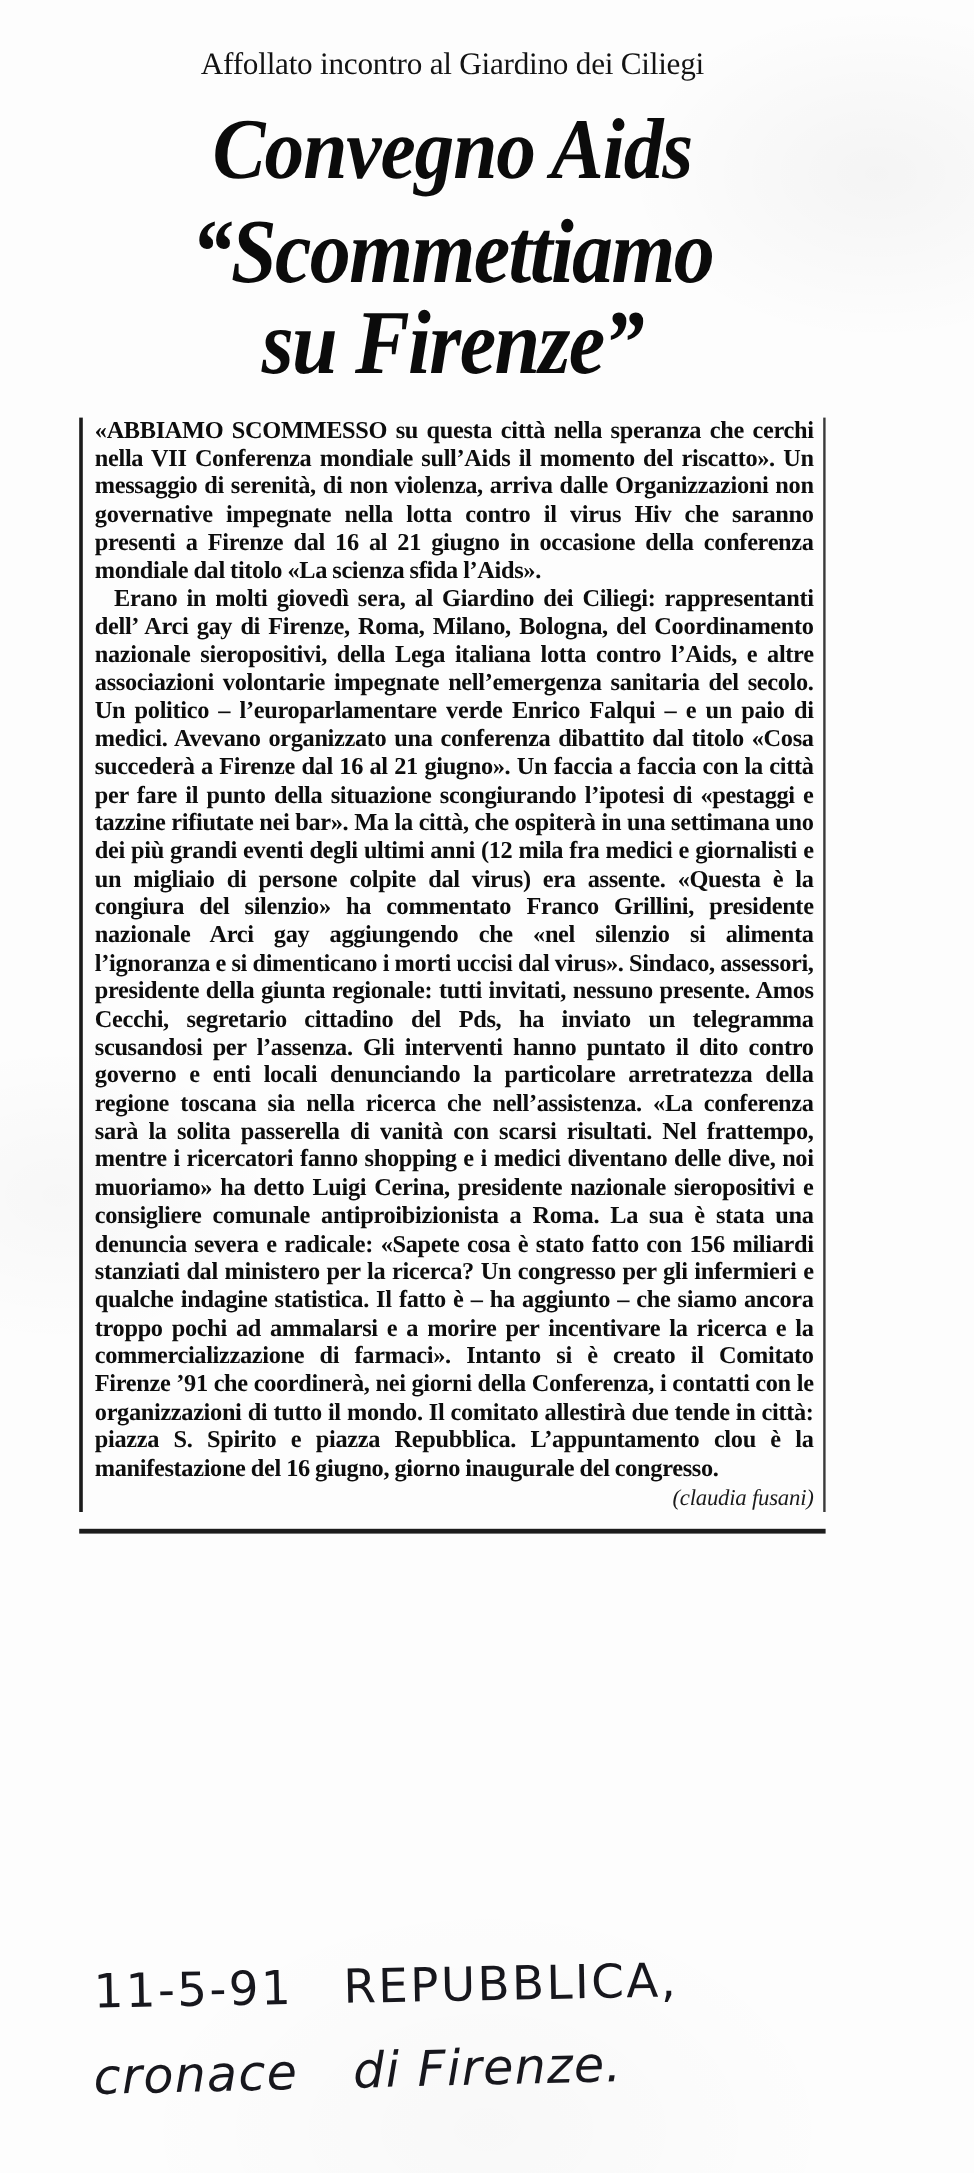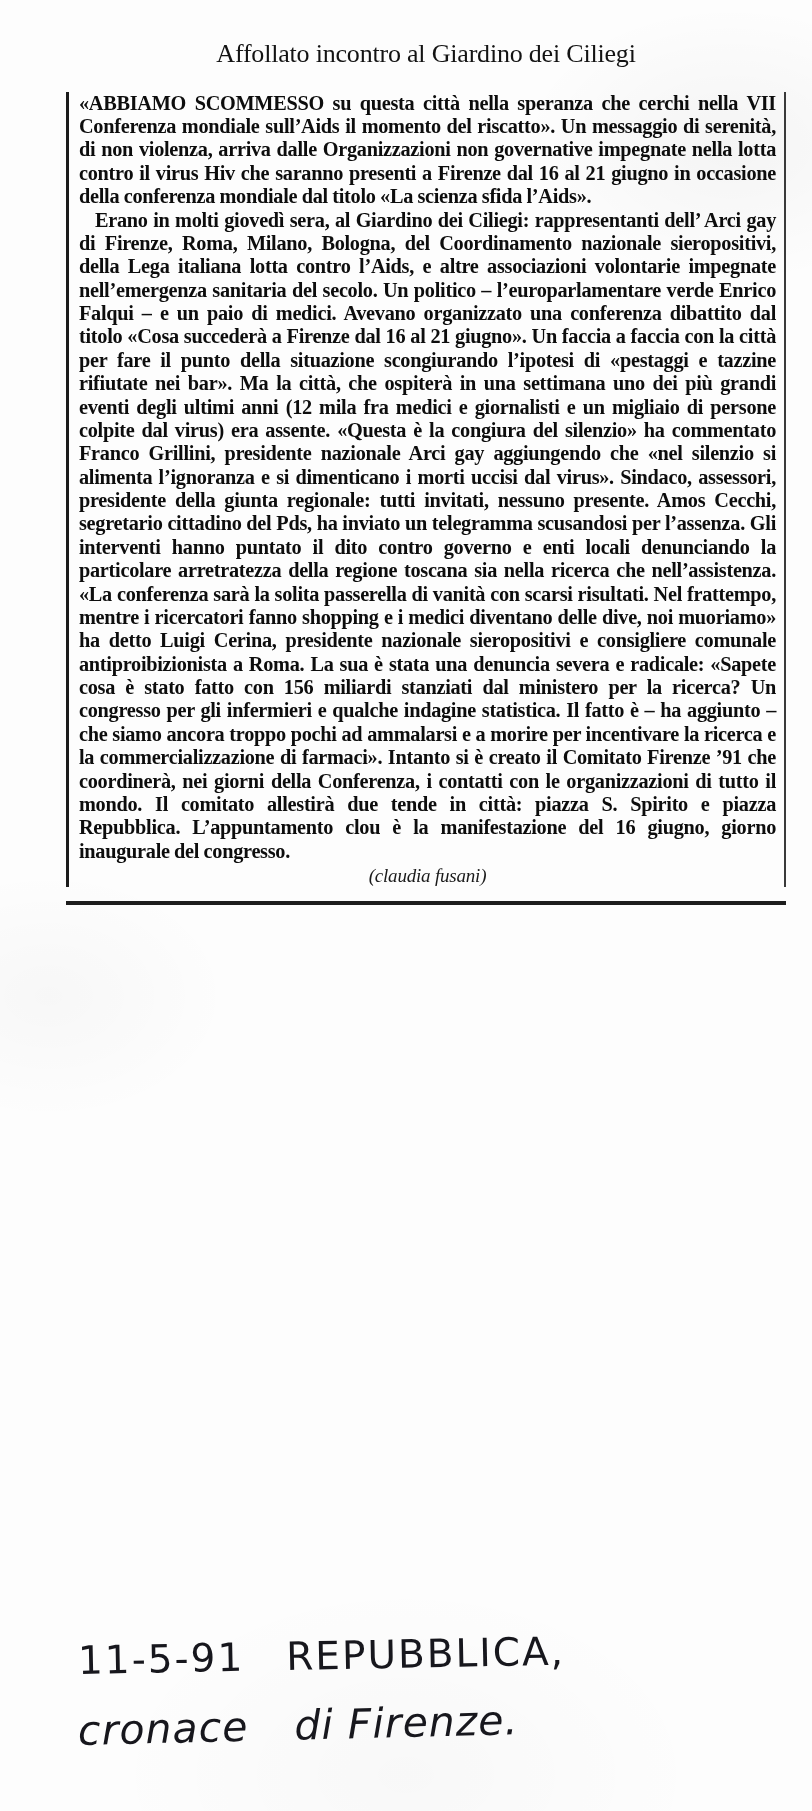--- a/index.html
+++ b/index.html
@@ -26,21 +26,21 @@
       radial-gradient(ellipse 260px 180px at 6% 55%, rgba(0,0,0,0.025), rgba(0,0,0,0) 70%),
       radial-gradient(ellipse 400px 260px at 50% 98%, rgba(0,0,0,0.02), rgba(0,0,0,0) 75%),
       #fdfdfd;
   }
 
   
   #clipping {
     position: absolute;
     left: 66px;
     top: 38px;
-    width: 720px;
+    width: 622px;
   }
 
   .overline {
     text-align: center;
     font-family: "Liberation Serif", "DejaVu Serif", serif;
     font-size: 26px;
     line-height: 1.22;
     letter-spacing: -0.2px;
     color: #131313;
     margin: 0 0 4px 0;
@@ -97,21 +97,21 @@
     text-align: justify;
     text-justify: inter-word;
     letter-spacing: -0.28px;
     color: #0d0d0d;
     word-spacing: -0.4px;
   }
   .body-par + .body-par { text-indent: 16px; }
 
   .byline {
     margin: 2px 0 0 0;
-    text-align: center;
+    text-align: right;
     font-style: italic;
     font-size: 19px;
     letter-spacing: -0.2px;
     color: #1a1a1a;
   }
 
   .bottom-rule {
     margin-top: 14px;
     height: 0;
     border-top: 4px solid #1d1d1d;
@@ -152,20 +152,25 @@
 <body>
 
 <div id="scan-page">
 
   <div id="clipping">
 
     <div class="overline">
       <span class="l1">Affollato incontro al Giardino dei Ciliegi</span>
     </div>
 
+    <h1 class="headline">
+      <span class="hl1">Convegno Aids</span>
+      <span class="hl2">“Scommettiamo</span>
+      <span class="hl3">su Firenze”</span>
+    </h1>
 
     <div id="article">
       <p class="body-par">«ABBIAMO SCOMMESSO su questa città nella speranza che cerchi nella VII Conferenza mondiale sull’Aids il momento del riscatto». Un messaggio di serenità, di non violenza, arriva dalle Organizzazioni non governative impegnate nella lotta contro il virus Hiv che saranno presenti a Firenze dal 16 al 21 giugno in occasione della conferenza mondiale dal titolo «La scienza sfida l’Aids».</p>
       <p class="body-par">Erano in molti giovedì sera, al Giardino dei Ciliegi: rappresentanti dell’ Arci gay di Firenze, Roma, Milano, Bologna, del Coordinamento nazionale sieropositivi, della Lega italiana lotta contro l’Aids, e altre associazioni volontarie impegnate nell’emergenza sanitaria del secolo. Un politico – l’europarlamentare verde Enrico Falqui – e un paio di medici. Avevano organizzato una conferenza dibattito dal titolo «Cosa succederà a Firenze dal 16 al 21 giugno». Un faccia a faccia con la città per fare il punto della situazione scongiurando l’ipotesi di «pestaggi e tazzine rifiutate nei bar». Ma la città, che ospiterà in una settimana uno dei più grandi eventi degli ultimi anni (12 mila fra medici e giornalisti e un migliaio di persone colpite dal virus) era assente. «Questa è la congiura del silenzio» ha commentato Franco Grillini, presidente nazionale Arci gay aggiungendo che «nel silenzio si alimenta l’ignoranza e si dimenticano i morti uccisi dal virus». Sindaco, assessori, presidente della giunta regionale: tutti invitati, nessuno presente. Amos Cecchi, segretario cittadino del Pds, ha inviato un telegramma scusandosi per l’assenza. Gli interventi hanno puntato il dito contro governo e enti locali denunciando la particolare arretratezza della regione toscana sia nella ricerca che nell’assistenza. «La conferenza sarà la solita passerella di vanità con scarsi risultati. Nel frattempo, mentre i ricercatori fanno shopping e i medici diventano delle dive, noi muoriamo» ha detto Luigi Cerina, presidente nazionale sieropositivi e consigliere comunale antiproibizionista a Roma. La sua è stata una denuncia severa e radicale: «Sapete cosa è stato fatto con 156 miliardi stanziati dal ministero per la ricerca? Un congresso per gli infermieri e qualche indagine statistica. Il fatto è – ha aggiunto – che siamo ancora troppo pochi ad ammalarsi e a morire per incentivare la ricerca e la commercializzazione di farmaci». Intanto si è creato il Comitato Firenze ’91 che coordinerà, nei giorni della Conferenza, i contatti con le organizzazioni di tutto il mondo. Il comitato allestirà due tende in città: piazza S. Spirito e piazza Repubblica. L’appuntamento clou è la manifestazione del 16 giugno, giorno inaugurale del congresso.</p>
       <p class="byline">(claudia fusani)</p>
     </div>
 
     <div class="bottom-rule"></div>
   </div>
 

